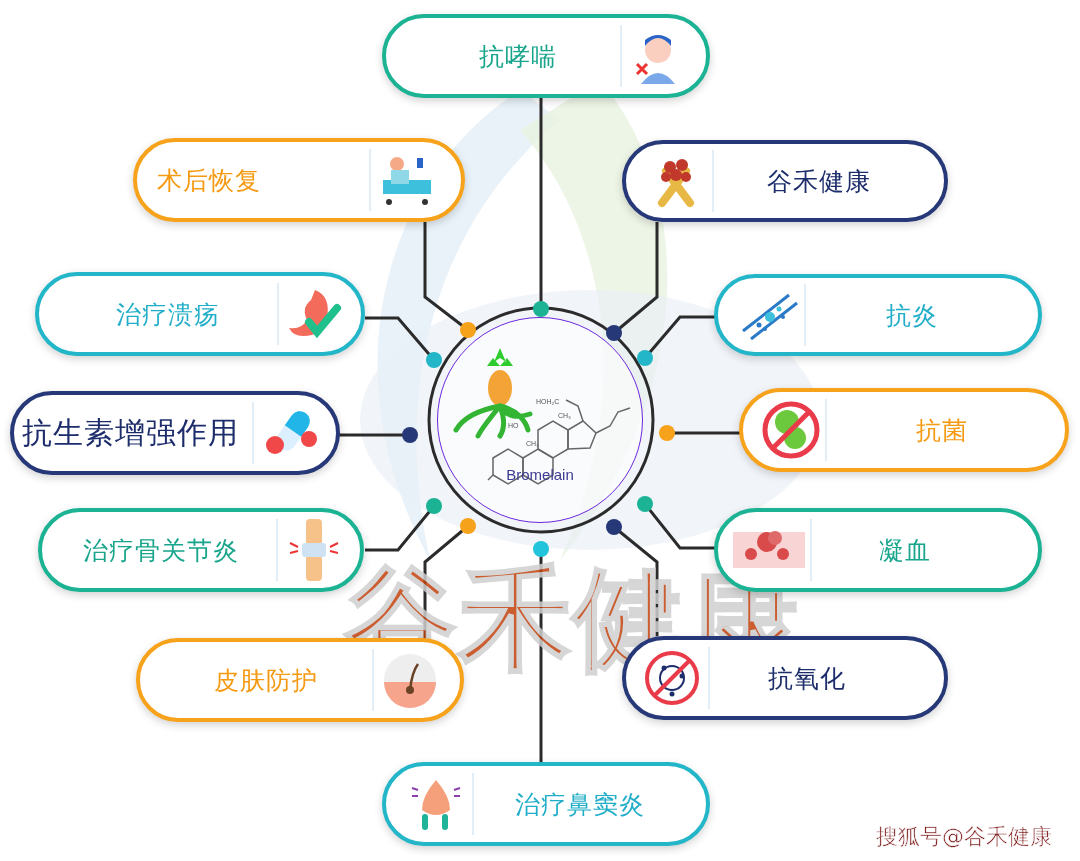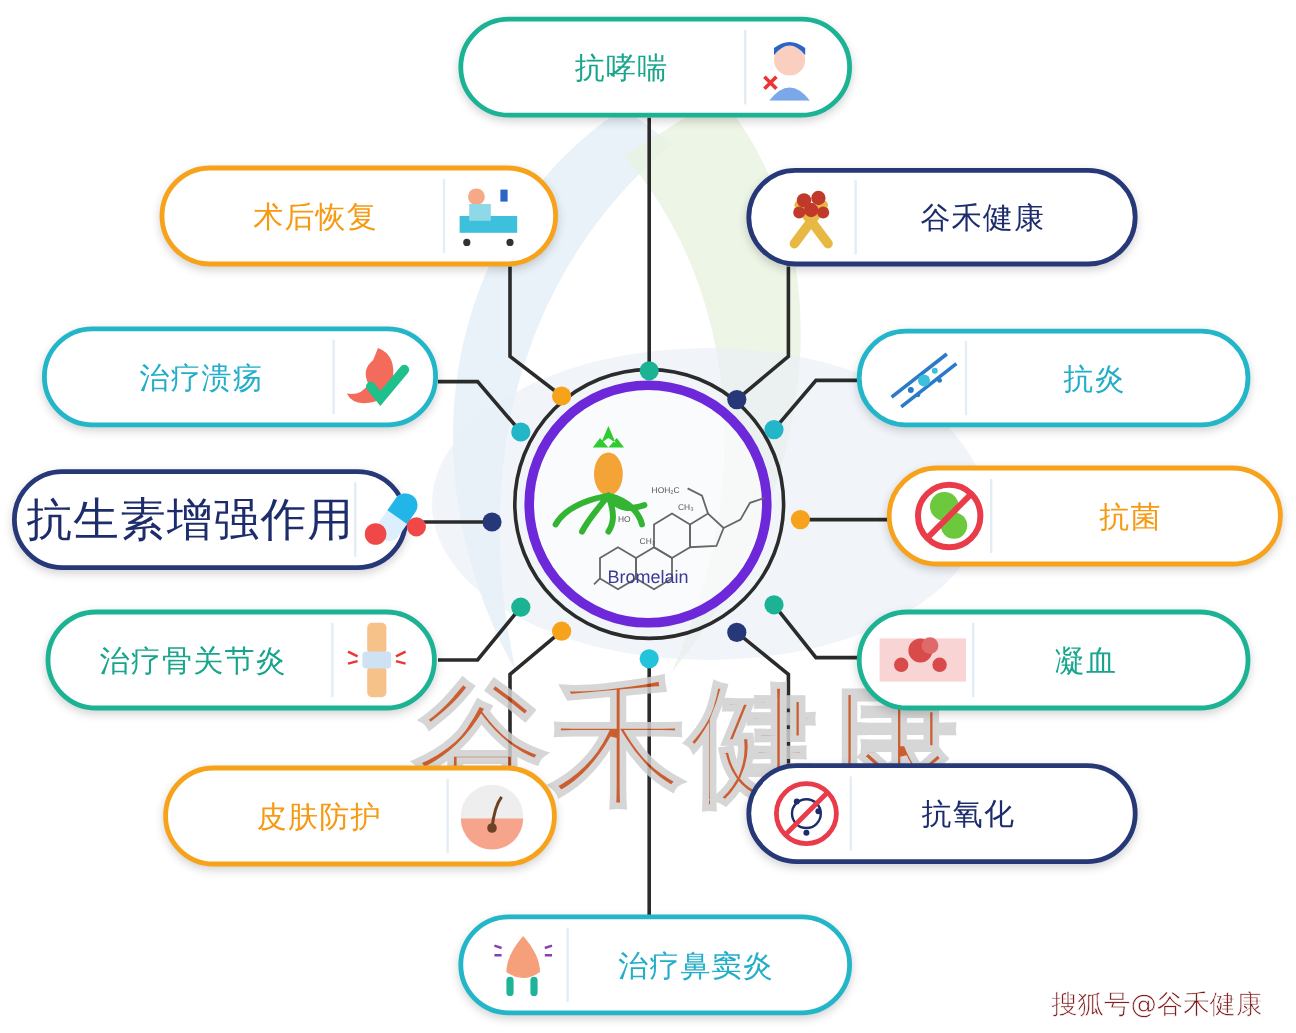--- a/index.html
+++ b/index.html
@@ -13,21 +13,21 @@
           display:flex; align-items:center; }
   .pill .label { font-size:25px; letter-spacing:1px; white-space:nowrap; }
   .pill .icon { width:72px; height:62px; display:flex; align-items:center; justify-content:center;
                 border-left:2px solid #e3edf5; }
   .pill.icon-left .icon { border-left:none; border-right:2px solid #e3edf5; }
   .teal { border-color:#1cb394; } .teal .label { color:#18a58c; }
   .cyan { border-color:#22b6c8; } .cyan .label { color:#22aec8; }
   .orange { border-color:#f7a21b; } .orange .label { color:#f59a12; }
   .navy { border-color:#263877; } .navy .label { color:#1d2d6b; }
   .center-ring { position:absolute; left:437px; top:317px; width:206px; height:206px;
-                 border-radius:50%; border:8px solid #6d28d9; box-sizing:border-box; background:rgba(255,255,255,0.6); }
+                 border-radius:50%; border:1px solid #6d28d9; box-sizing:border-box; background:rgba(255,255,255,0.6); }
   .bromelain { position:absolute; left:0; width:100%; top:148px; text-align:center;
                color:#3c3a93; font-size:15px; font-family:"Liberation Sans", sans-serif; }
   .watermark { position:absolute; left:345px; top:545px; font-size:112px; font-weight:bold;
                color:#c2410c; -webkit-text-stroke:2px #cfcfcf; letter-spacing:2px; white-space:nowrap; opacity:0.85; }
   .credit { position:absolute; right:28px; top:822px; font-size:22px; font-weight:normal; color:#7f1d1d;
             -webkit-text-stroke:0.5px #fff; }
 </style>
 </head>
 <body>
 
@@ -116,21 +116,21 @@
       <svg width="50" height="56">
           <circle cx="25" cy="22" r="13" fill="#fbcfc0"></circle>
           <path d="M12 18 q13-16 26 0 v-6 q-13-10 -26 0z" fill="#2a64c8"></path>
           <path d="M8 56 q17-22 34 0z" fill="#7aa8e8"></path>
           <path d="M4 36 l10 10 M14 36 l-10 10" stroke="#e33" stroke-width="3"></path>
         </svg>
     </div>
   </div>
 
   <div class="pill orange" style="left:133px;top:138px;width:332px;height:84px;">
-    <div class="label" style="flex:1;text-align:center;padding-left:20px;">术后恢复</div>
+    <div class="label" style="flex:1;text-align:left;padding-left:20px;">术后恢复</div>
     <div class="icon" style="margin-right:18px">
       <svg width="60" height="56">
           <rect x="6" y="28" width="48" height="14" fill="#3cc0dc"></rect>
           <circle cx="20" cy="12" r="7" fill="#f5a987"></circle>
           <rect x="14" y="18" width="18" height="14" fill="#8fd8e8"></rect>
           <rect x="40" y="6" width="6" height="10" fill="#2a64c8"></rect>
           <circle cx="12" cy="50" r="3" fill="#333"></circle>
           <circle cx="48" cy="50" r="3" fill="#333"></circle>
         </svg>
     </div>
@@ -169,21 +169,21 @@
           <circle cx="22" cy="38" r="2.5" fill="#2a7ac8"></circle>
           <circle cx="42" cy="22" r="2.5" fill="#3cc0dc"></circle>
           <circle cx="28" cy="42" r="2" fill="#2a7ac8"></circle>
           <circle cx="46" cy="30" r="2" fill="#2a7ac8"></circle>
         </svg>
     </div>
     <div class="label" style="flex:1;text-align:center;padding-right:20px;">抗炎</div>
   </div>
 
   <div class="pill navy" style="left:10px;top:391px;width:330px;height:84px;">
-    <div class="label" style="flex:1;text-align:center;padding-left:8px;font-size:38px;">抗生素增强作用</div>
+    <div class="label" style="flex:1;text-align:left;padding-left:8px;font-size:30px;">抗生素增强作用</div>
     <div class="icon" style="margin-right:10px">
       <svg width="62" height="60">
           <g transform="rotate(35 34 28)">
             <rect x="24" y="6" width="20" height="44" rx="10" fill="#dcefff"></rect>
             <path d="M24 28 v-12 a10 10 0 0 1 20 0 v12 z" fill="#22b6e8"></path>
           </g>
           <circle cx="16" cy="42" r="9" fill="#f04848"></circle>
           <circle cx="50" cy="36" r="8" fill="#f04848"></circle>
         </svg>
     </div>

